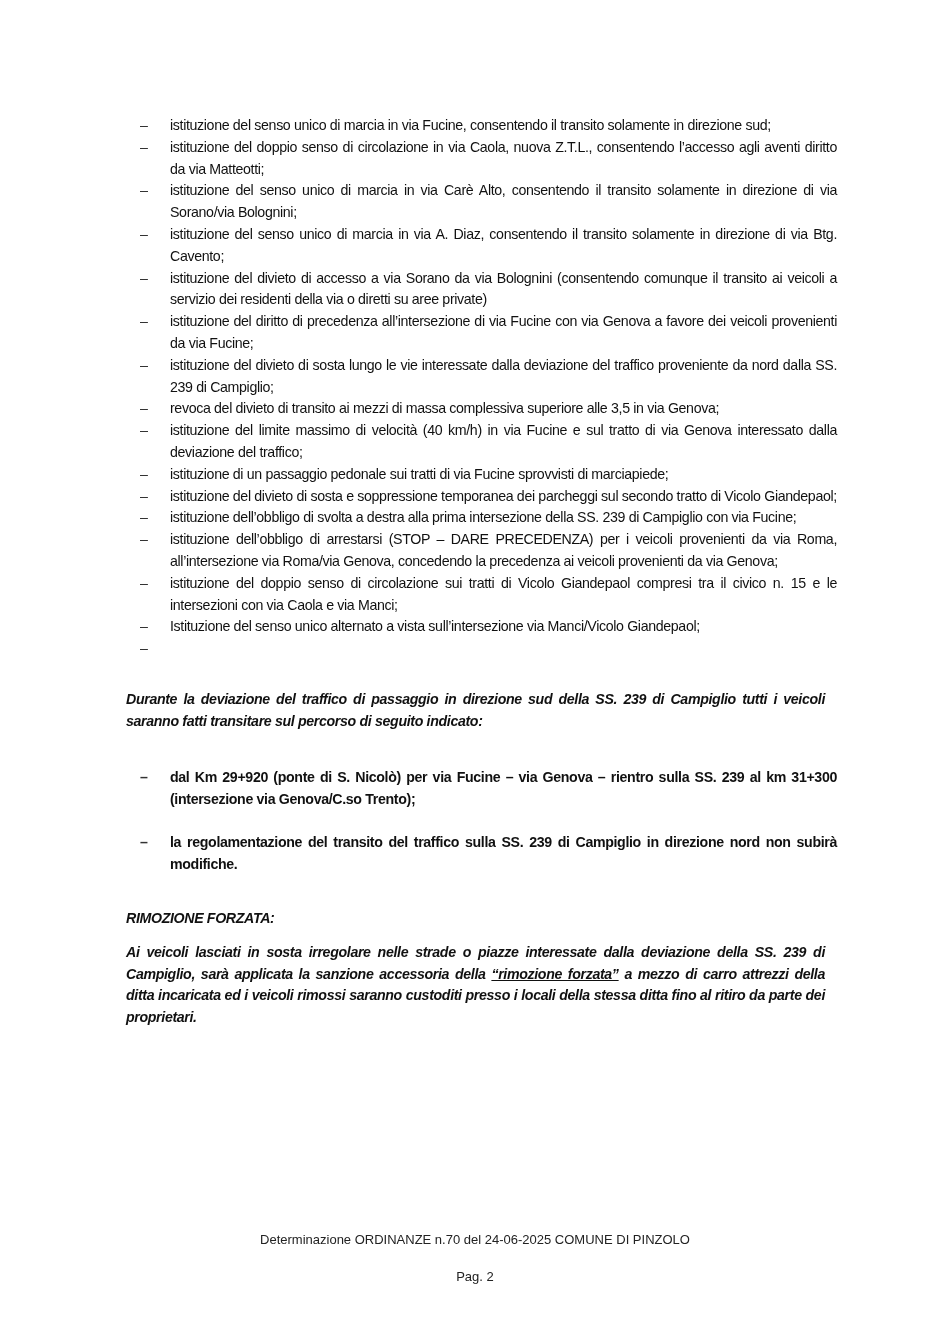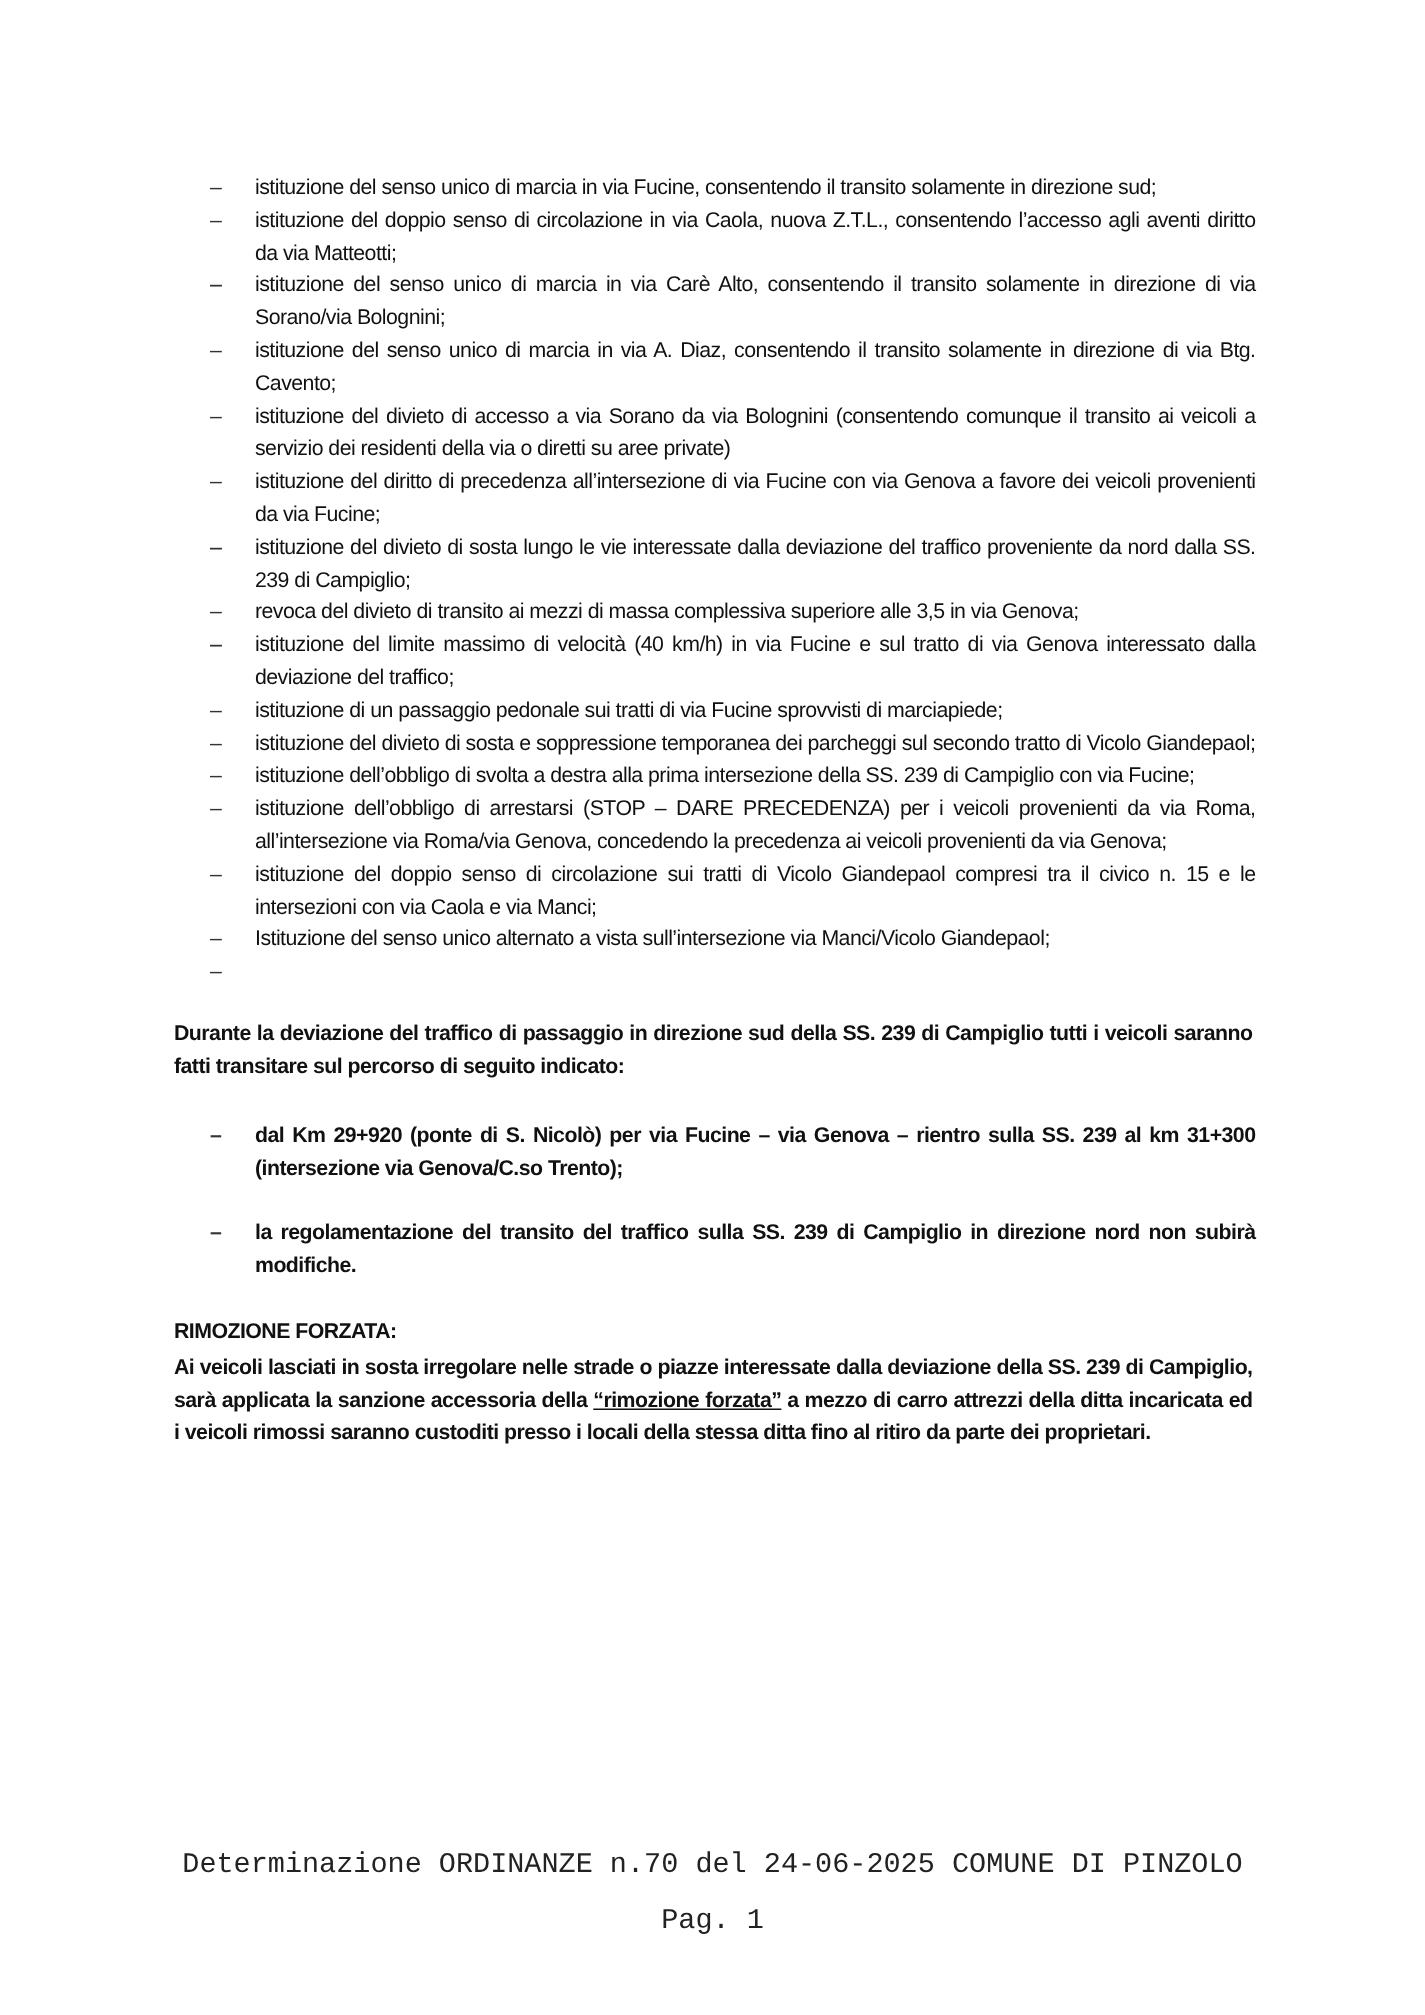--- a/index.html
+++ b/index.html
@@ -45,35 +45,36 @@
       position: absolute;
       left: 26px;
       top: 0;
       color: #333;
     }
     .bold-section {
       font-weight: bold;
     }
     .para {
       text-align: justify;
-      margin: 2px;
+      margin: 12px;
+      font-style: italic;
     }
     .gap-large { height: 39px; }
     .gap-med { height: 22px; }
     .gap-small { height: 20px; }
     .route-list li { margin: 0; }
     .route-list li + li { margin-top: 22px; }
     .underline { text-decoration: underline; }
     .footer {
       position: absolute;
       left: 0;
       width: 950px;
       text-align: center;
-      font-family: Liberation Mono, monospace;
-      font-size: 19px;
+      font-family: Liberation Sans, sans-serif;
+      font-size: 13px;
       color: #222;
     }
     .footer-line1 { top: 1232px; }
     .footer-line2 { top: 1269px; }
   </style>
 </head>
 <body>
 
 <div class="page">
   <div class="content">
@@ -113,14 +114,14 @@
       </ul>
 
       <div class="gap-small"></div>
 
       <p class="para">RIMOZIONE FORZATA:</p>
       <p class="para"><span>Ai veicoli lasciati in sosta irregolare nelle strade o piazze interessate dalla deviazione della SS. 239 di Campiglio, sarà applicata la sanzione accessoria della </span><span class="underline">“rimozione forzata”</span><span> a mezzo di carro attrezzi della ditta incaricata ed i veicoli rimossi saranno custoditi presso i locali della stessa ditta fino al ritiro da parte dei proprietari.</span></p>
     </div>
   </div>
 
   <div class="footer footer-line1">Determinazione ORDINANZE n.70 del 24-06-2025 COMUNE DI PINZOLO</div>
-  <div class="footer footer-line2">Pag. 1</div>
+  <div class="footer footer-line2">Pag. 2</div>
 </div>
 
 </body></html>

